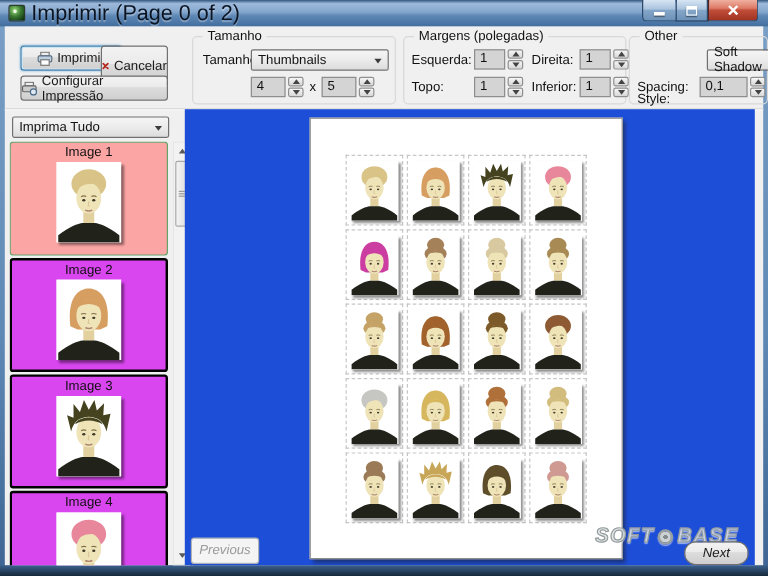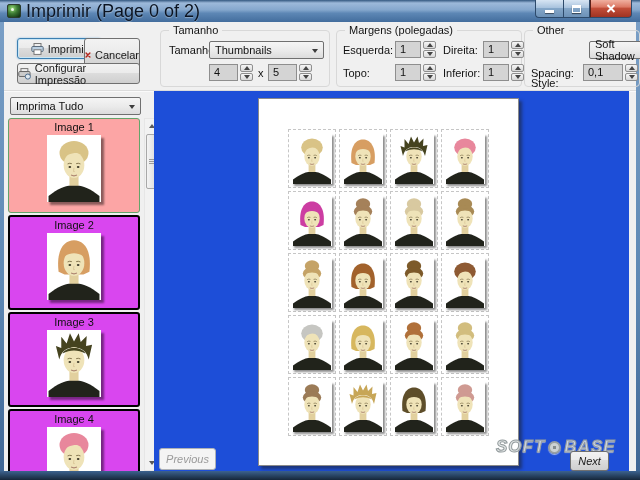--- a/index.html
+++ b/index.html
@@ -30,21 +30,21 @@
   
   .btn { position:absolute; display:flex; align-items:center; justify-content:center; gap:4px;
     font-size:11px; color:#1a1a1a; border:1px solid #707070; border-radius:3px;
     background:linear-gradient(180deg,#f2f2f2 0%,#ebebeb 45%,#dddddd 46%,#cfcfcf 100%); cursor:default; }
   .btn.focused { border-color:#3c7fb1; box-shadow:inset 0 0 0 1px #c9e6f5, 0 0 2px #82b6dc; }
   .btn.disabled { border-color:#aeb2b6; background:#f4f4f4; color:#9a9a9a; }
   .btn-imprimir { left:13px; top:16px; width:84px; height:21px; }
   .btn-cancelar { left:80px; top:16px; width:56px; height:33px; }
   .btn-config   { left:13px; top:41px; width:123px; height:21px; }
   .btn-prev { left:5px;  top:357px; width:57px; height:22px; }
-  .btn-next { left:416px; top:360px; width:39px; height:20px; z-index:6; }
+  .btn-next { left:416px; top:360px; width:54px; height:20px; z-index:6;border-radius:10px; }
   
   .group { position:absolute; top:8px; height:57px; border:1px solid #d8d8d8; border-radius:4px; }
   .group-title { position:absolute; top:-7px; left:8px; background:#f0f0f0; padding:0 4px; font-size:11px; color:#111; white-space:nowrap; }
   .g-size { left:156px; width:170px; }
   .g-margins { left:332px; width:186px; }
   .g-other { left:520px; width:116px; }
   .field-label { position:absolute; font-size:11px; color:#111; white-space:nowrap; }
   
   .combo { position:absolute; height:18px; border:1px solid #707070; border-radius:2px;
     background:linear-gradient(180deg,#f5f5f5,#eaeaea 55%,#dcdcdc); display:flex; align-items:center;

